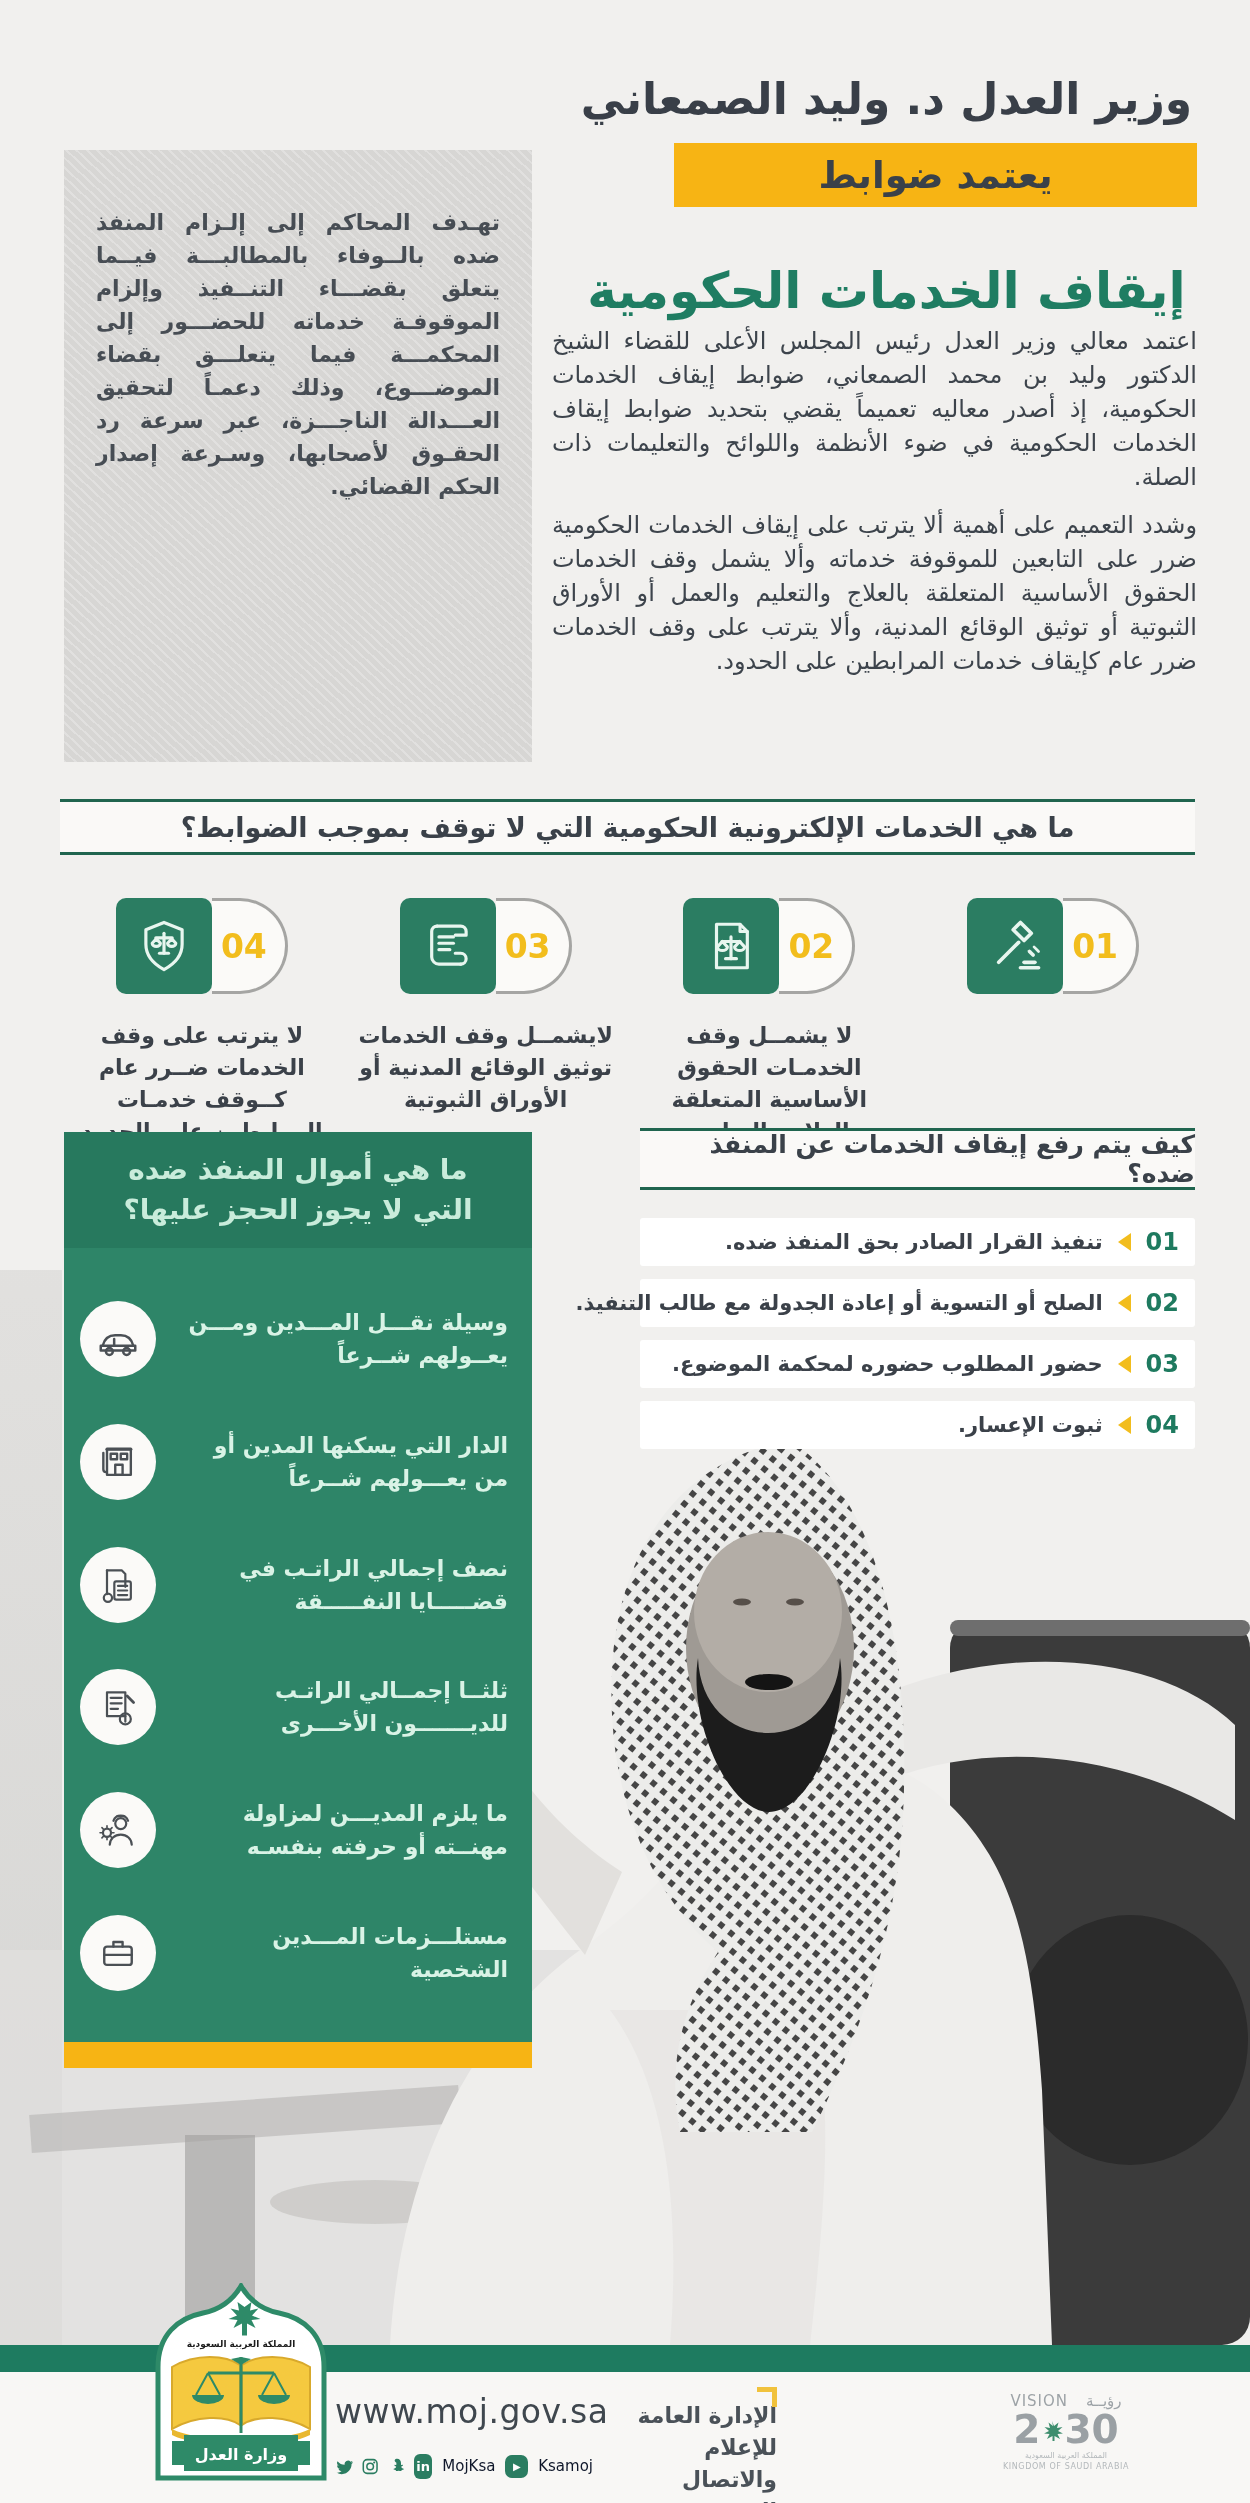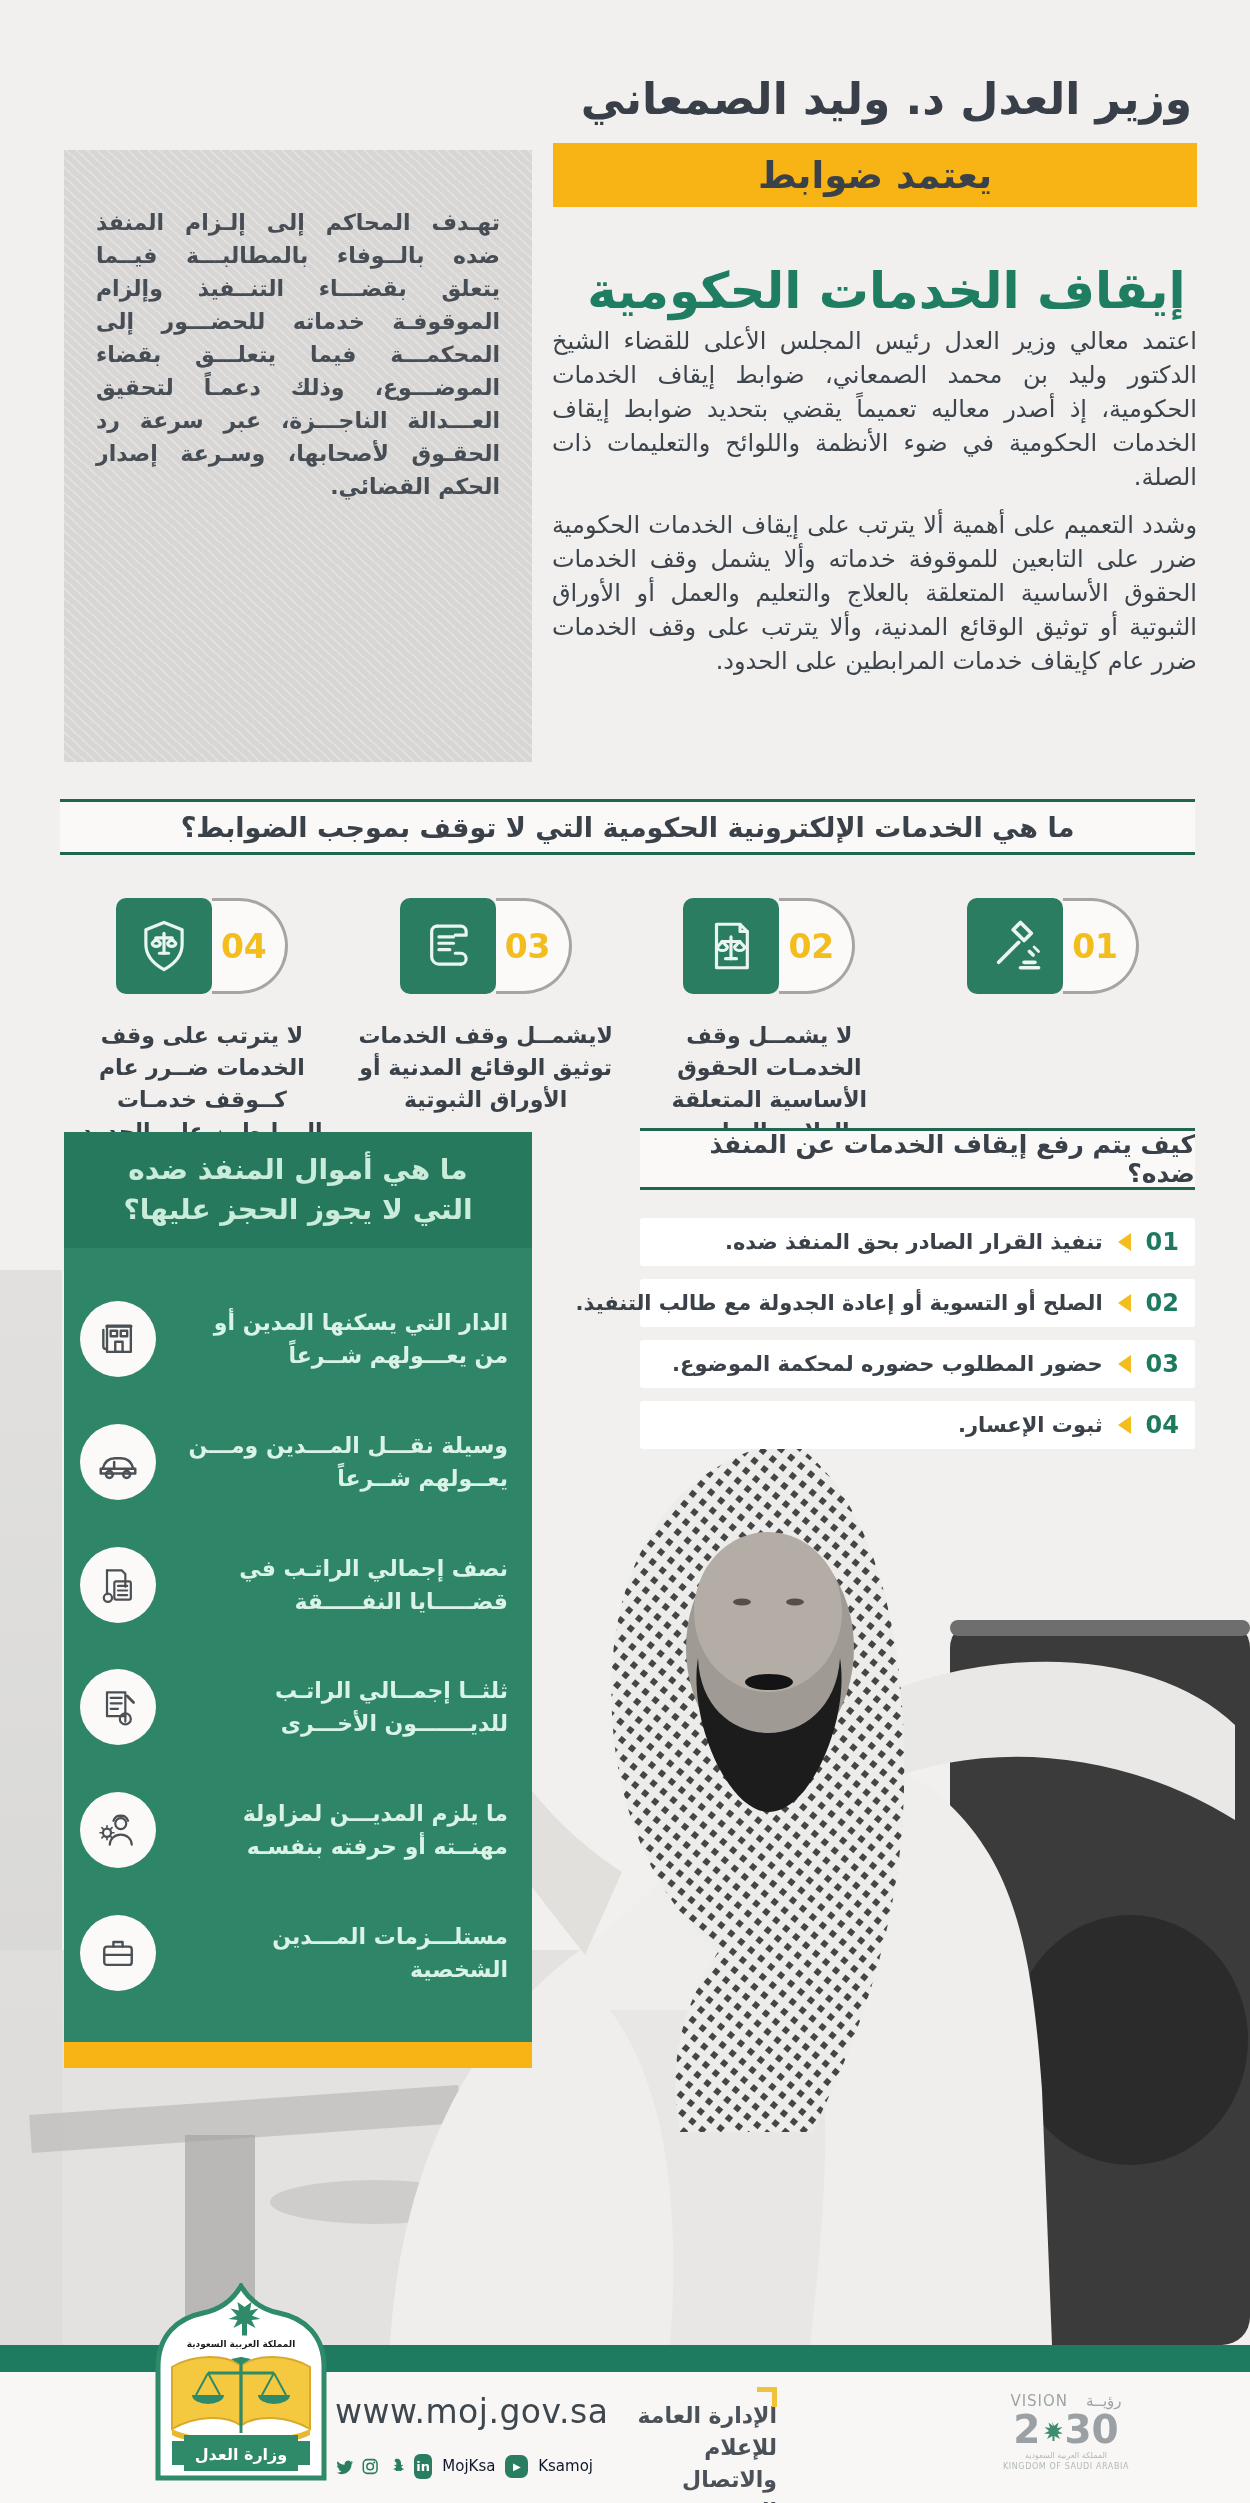--- a/index.html
+++ b/index.html
@@ -2,21 +2,21 @@
 <html lang="ar" dir="rtl"><head>
 <meta charset="utf-8">
 <style>
   html,body{margin:0;padding:0;background:#ffffff;}
   .page{position:relative;width:1250px;height:2503px;margin:0 auto;background:#f1f0ee;
         overflow:hidden;direction:rtl;font-family:"DejaVu Sans",sans-serif;color:#3b4149;}
   .abs{position:absolute;}
 
   
   .main-title{top:44px;right:22px;width:683px;text-align:center;font-size:44px;font-weight:bold;color:#393f48;}
-  .badge-bar{top:143px;right:53px;width:644px;height:64px;background:#f7b414;display:flex;
+  .badge-bar{top:143px;right:53px;width:523px;height:64px;background:#f7b414;display:flex;
              align-items:center;justify-content:center;font-size:37px;font-weight:bold;color:#3a4149;}
   .headline{top:220px;right:22px;width:683px;text-align:center;font-size:50px;font-weight:bold;color:#1f7d62;}
   .intro{top:324px;right:53px;width:645px;font-size:24px;line-height:34px;text-align:justify;color:#3d444c;}
   .intro p{margin:0 0 14px 0;}
 
   
   .why-box{left:64px;top:150px;width:468px;height:612px;background:#d7d6d4;box-sizing:border-box;
            padding:56px 32px 30px 32px;
            background-image:repeating-linear-gradient(43deg,rgba(255,255,255,.25) 0 2px,rgba(0,0,0,0) 2px 7px);}
   .why-title{font-size:29px;font-weight:bold;color:#3a4049;line-height:41px;margin:0 0 26px 0;text-align:right;}
@@ -245,43 +245,43 @@
       <span class="lift-text">ثبوت الإعسار.</span>
     </div>
   </div>
 
   <div class="abs funds">
     <div class="funds-head">ما هي أموال المنفذ ضده التي لا يجوز الحجز عليها؟</div>
     <div class="funds-body">
 
       <div class="fund-item">
         <div class="fund-ico">
+          <svg width="46" height="46" viewBox="0 0 48 48" fill="none" stroke="#4b5055" stroke-width="2.6" stroke-linecap="round" stroke-linejoin="round">
+            <path d="M8 31 c2 -8 6 -11 13 -11 h6 c7 0 11 3 13 11"></path>
+            <path d="M6 31 h36 v5 h-36 z"></path>
+              <circle cx="15" cy="37" r="3.6"></circle>
+              <circle cx="33" cy="37" r="3.6"></circle>
+            <path d="M20 24 v6"></path>
+          </svg>
+        </div>
+        <div class="fund-text">وسيلة نقـــل المـــدين ومـــن يعــولهم شــرعاً</div>
+      </div>
+
+      <div class="fund-item">
+        <div class="fund-ico">
           <svg width="44" height="44" viewBox="0 0 48 48" fill="none" stroke="#4b5055" stroke-width="2.6" stroke-linecap="round" stroke-linejoin="round">
             <rect x="12" y="10" width="26" height="28"></rect>
               <rect x="16" y="15" width="7" height="6"></rect>
             <rect x="27" y="15" width="7" height="6"></rect>
               <rect x="21" y="27" width="8" height="11"></rect>
             <path d="M8 14 v18 a3 3 0 0 0 3 3"></path>
               <path d="M12 10 h26" stroke-width="3.4"></path>
           </svg>
         </div>
         <div class="fund-text">الدار التي يسكنها المدين أو من يعـــولهم شــرعاً</div>
-      </div>
-
-      <div class="fund-item">
-        <div class="fund-ico">
-          <svg width="46" height="46" viewBox="0 0 48 48" fill="none" stroke="#4b5055" stroke-width="2.6" stroke-linecap="round" stroke-linejoin="round">
-            <path d="M8 31 c2 -8 6 -11 13 -11 h6 c7 0 11 3 13 11"></path>
-            <path d="M6 31 h36 v5 h-36 z"></path>
-              <circle cx="15" cy="37" r="3.6"></circle>
-              <circle cx="33" cy="37" r="3.6"></circle>
-            <path d="M20 24 v6"></path>
-          </svg>
-        </div>
-        <div class="fund-text">وسيلة نقـــل المـــدين ومـــن يعــولهم شــرعاً</div>
       </div>
 
       <div class="fund-item">
         <div class="fund-ico">
           <svg width="44" height="44" viewBox="0 0 48 48" fill="none" stroke="#4b5055" stroke-width="2.4" stroke-linecap="round" stroke-linejoin="round">
             <path d="M12 8 h16 l4 4 v14"></path>
               <path d="M12 8 v26"></path>
             <rect x="20" y="20" width="18" height="20" rx="2"></rect>
             <path d="M24 25 h10"></path>
               <path d="M24 30 h10"></path>

